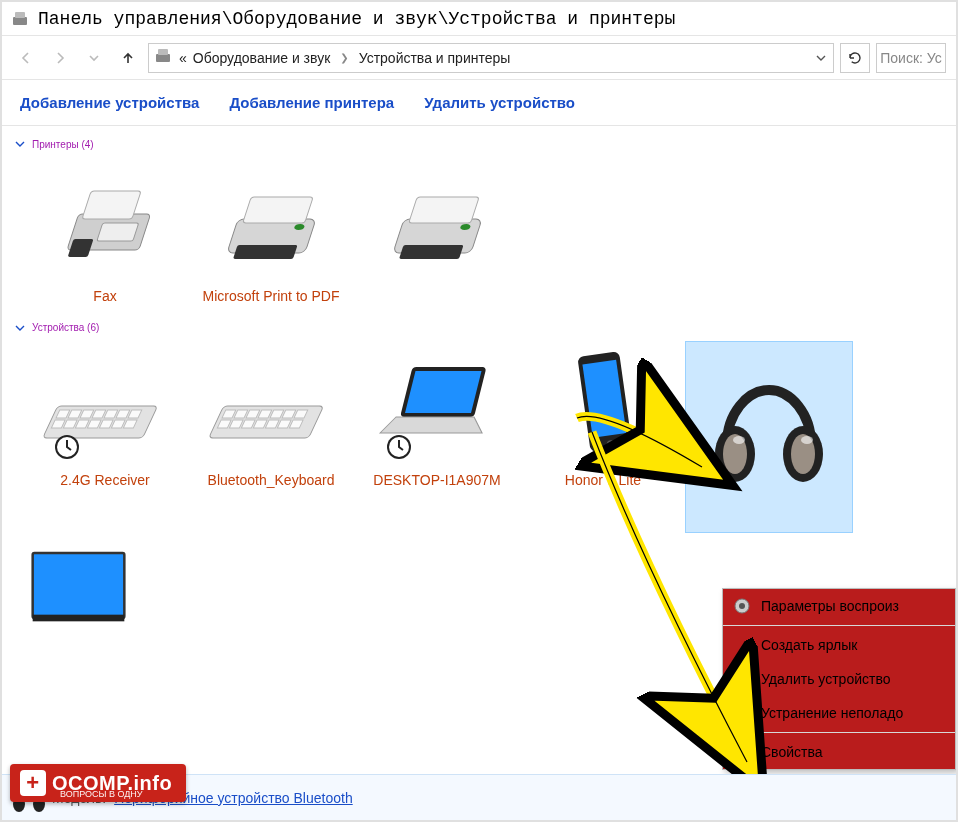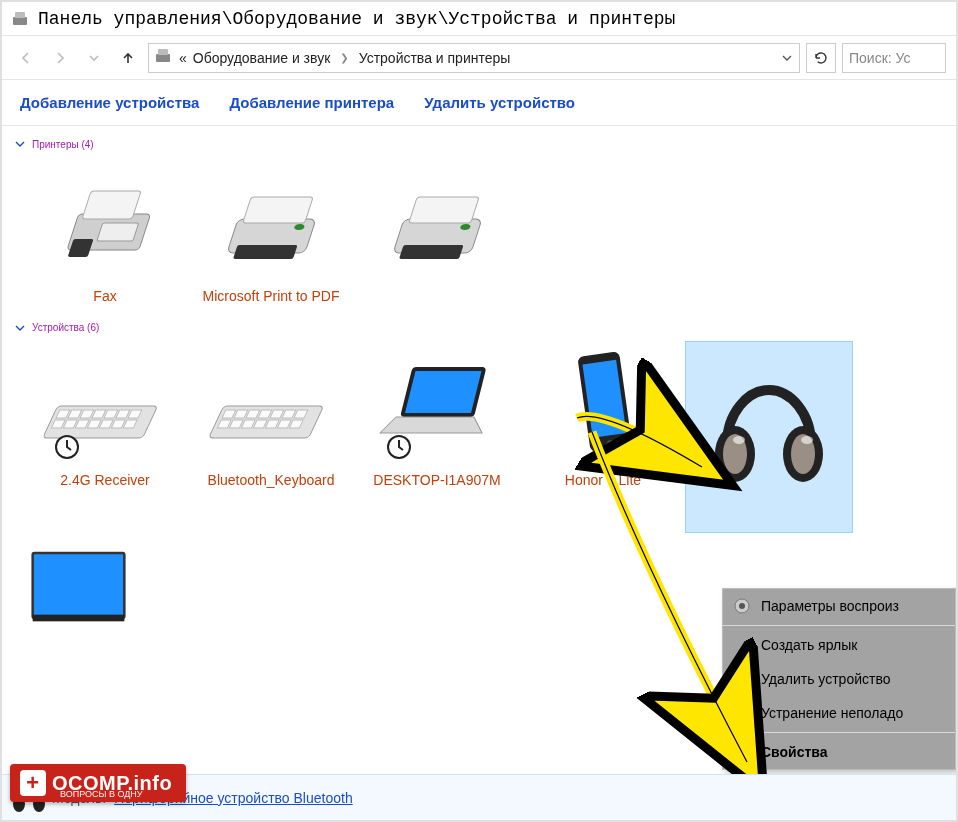--- a/index.html
+++ b/index.html
@@ -41,21 +41,21 @@
   .addrbar {
     flex:1; display:flex; align-items:center;
     border:1px solid #ccc; height:30px;
     padding:0 6px; gap:6px;
     min-width:0;
   }
   .addrbar .crumb { font-size:14px; color:#222; white-space:nowrap; }
   .addrbar .sep { color:#888; font-size:10px; padding:0 4px; }
   .addrbar .drop { margin-left:auto; color:#555; display:flex; }
   .refreshbtn { width:30px;height:30px; border:1px solid #ccc; display:flex;align-items:center;justify-content:center; }
-  .searchbox { width:104px; height:30px; border:1px solid #ccc; display:flex; align-items:center; padding:0 6px; color:#888; font-size:14px; overflow:hidden; white-space:nowrap;}
+  .searchbox { width:70px; height:30px; border:1px solid #ccc; display:flex; align-items:center; padding:0 6px; color:#888; font-size:14px; overflow:hidden; white-space:nowrap;justify-content:center;}
   .toolbar {
     display:flex; align-items:center; gap:30px;
     padding:0 18px;
     height:46px;
     border-bottom:1px solid #e5e5e5;
     font-weight:bold;
   }
   .toolbar .cmd { color:#1a4ec8; font-size:15px; cursor:default; }
   .content { padding:6px 10px 0 10px; }
   .group-header {
@@ -97,34 +97,34 @@
   }
   .badge-clock {
     position:absolute; left:28px; bottom:-2px;
     width:26px;height:26px;
   }
   
   .ctxmenu {
     position:absolute;
     right:0; top:586px;
     width:234px;
-    background:#a3a3a3;
+    background:#b91c1c;
     border:1px solid #bcbcbc;
     box-shadow:3px 3px 6px rgba(0,0,0,.25);
     font-size:14px;
   }
   .ctxmenu .mitem {
     display:flex; align-items:center;
     height:34px;
     padding:0 12px 0 10px;
     gap:10px;
     white-space:nowrap;
     overflow:hidden;
   }
-  .ctxmenu .mitem.bold { font-weight:700; }
+  .ctxmenu .mitem.bold { font-weight:400; }
   .ctxmenu .micon { width:18px;height:18px; display:flex;align-items:center;justify-content:center; flex:0 0 18px;}
   .ctxmenu hr { border:none; border-top:1px solid #d8d8d8; margin:2px 0; }
   
   .arrows {
     position:absolute; inset:0;
     pointer-events:none;
   }
   
   .statusbar {
     position:absolute; left:0; right:0; bottom:0;

